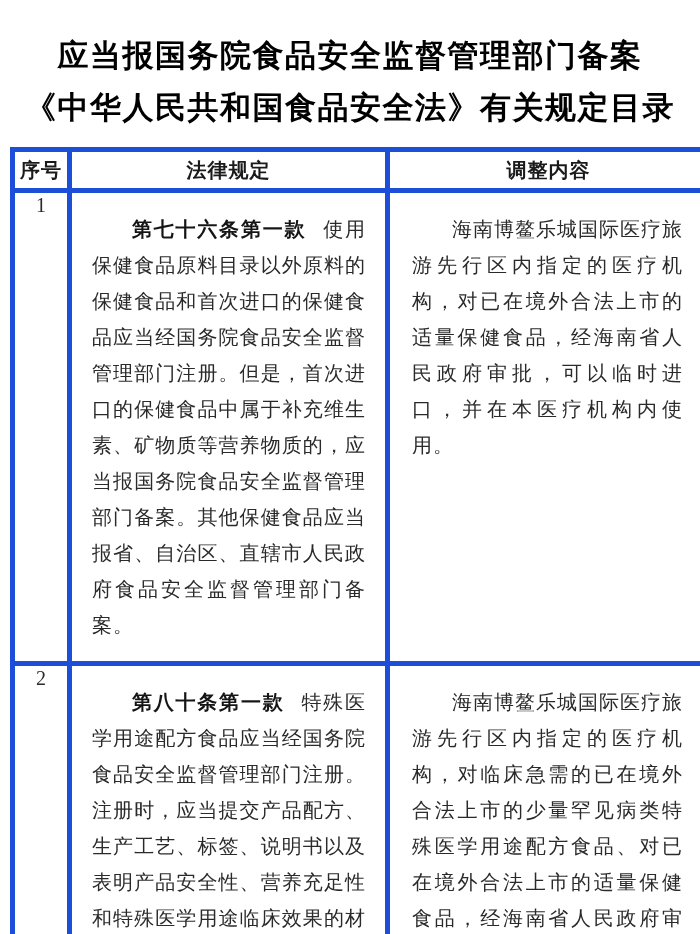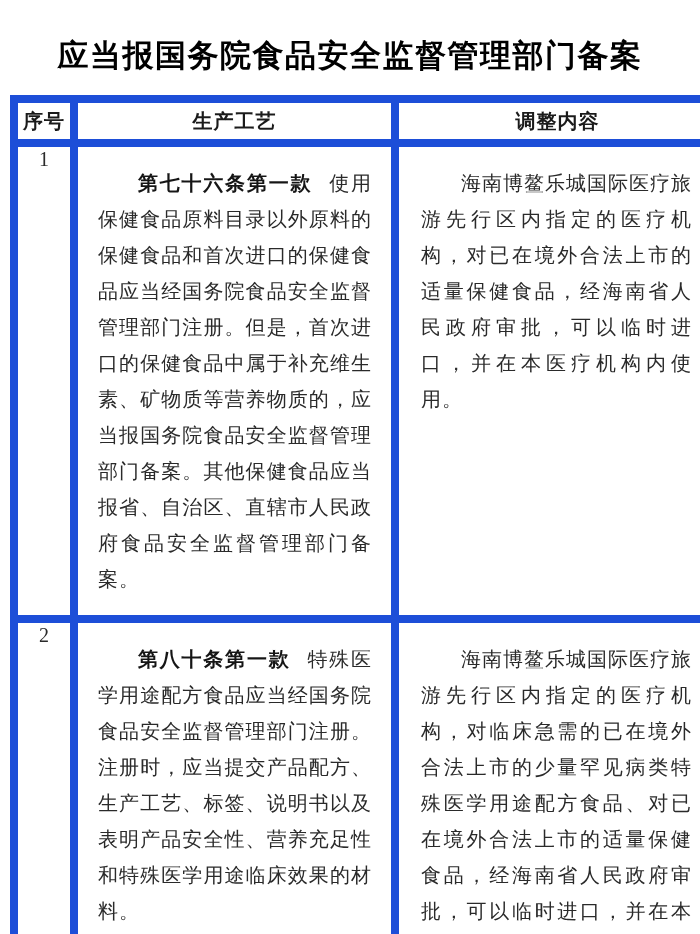--- a/index.html
+++ b/index.html
@@ -28,21 +28,21 @@
   .doc-title .title-line { display: block; }
 
   table.law-table {
     border-collapse: collapse;
     table-layout: fixed;
     margin-left: 10px;
     margin-top: 13px;
     width: 682px;
   }
   table.law-table td, table.law-table th {
-    border: 8px solid #1d4ed8;
+    border: 5px solid #1d4ed8;
     vertical-align: top;
     background: #ffffff;
   }
   th.col-index  { width: 52px;  }
   th.col-law    { width: 313px; }
   th.col-adjust { width: 317px; margin-left: 9px; }
 
   tr.header-row th {
     height: 36px;
     text-align: center;
@@ -78,27 +78,28 @@
     margin-right: 0.85em;
   }
   tr.data-row-1 td { height: 402px; }
   tr.data-row-2 td { height: 319px; }
 </style>
 </head>
 <body>
 
 <div class="doc-title">
   <span class="title-line">应当报国务院食品安全监督管理部门备案</span>
+  <span class="title-line">《中华人民共和国食品安全法》有关规定目录</span>
 </div>
 
 <table class="law-table">
   <thead>
     <tr class="header-row">
       <th class="col-index">序号</th>
-      <th class="col-law">生产工艺</th>
+      <th class="col-law">法律规定</th>
       <th class="col-adjust">调整内容</th>
     </tr>
   </thead>
   <tbody>
     <tr class="data-row-1">
       <td class="cell-index">1</td>
       <td class="cell-law">
         <p class="cell-para"><span class="provision-lead">第七十六条第一款</span><span>使用保健食品原料目录以外原料的保健食品和首次进口的保健食品应当经国务院食品安全监督管理部门注册。但是，首次进口的保健食品中属于补充维生素、矿物质等营养物质的，应当报国务院食品安全监督管理部门备案。其他保健食品应当报省、自治区、直辖市人民政府食品安全监督管理部门备案。</span></p>
       </td>
       <td class="cell-adjust">

